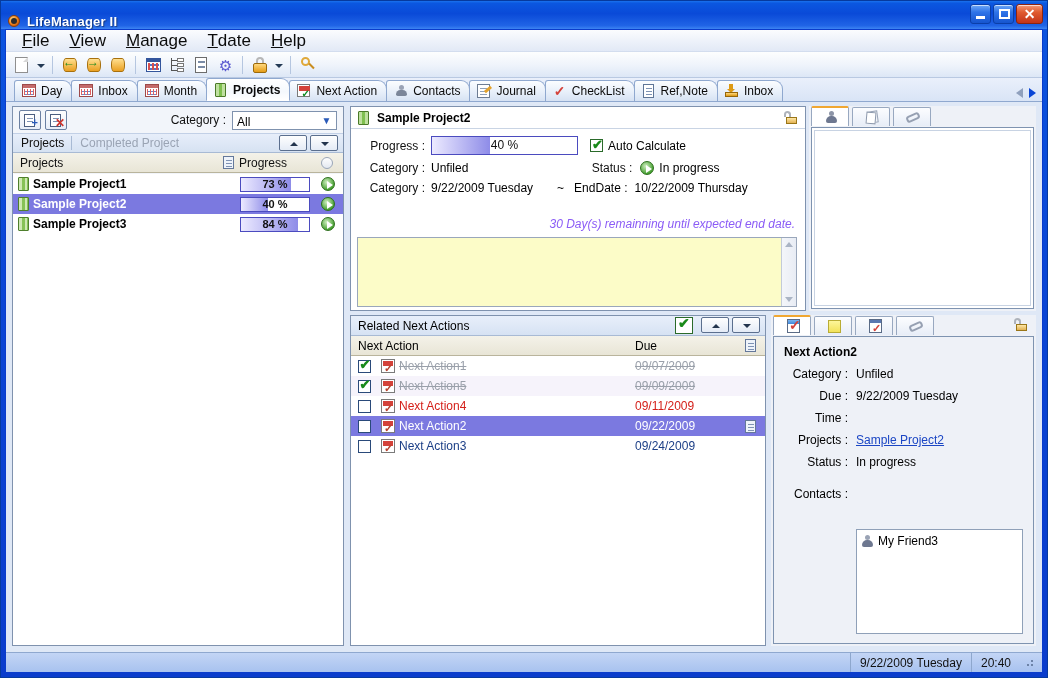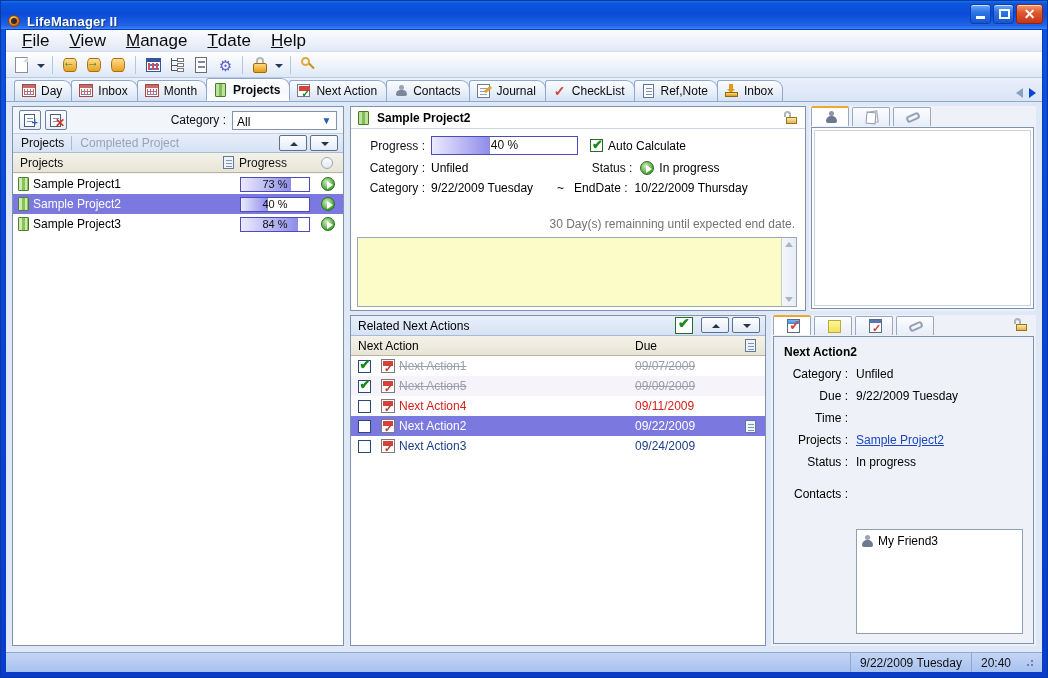--- a/index.html
+++ b/index.html
@@ -259,21 +259,21 @@
   #grid-head .c1 { flex:1; padding-left:7px; }
   #grid-head .c-doc { width:22px; display:flex; align-items:center; justify-content:center; }
   #grid-head .c2 { width:72px; }
   #grid-head .c3 { width:32px; display:flex; align-items:center; justify-content:center; }
   .docicon { width:11px; height:13px; background:#eef3fa; border:1px solid #64789a; position:relative; }
   .docicon i { position:absolute; left:2px; width:6px; height:1px; background:#7f93b4; display:block; }
   .circ-glyph { width:12px; height:12px; border-radius:50%; border:1px solid #9aa6b8;
                 background: linear-gradient(180deg,#fdfdfd,#e3e8f0); }
 
   #proj-rows { background:#fff; position:absolute; left:0; right:0; top:67px; bottom:0; }
-  .prow { height:20px; display:flex; align-items:center; font-size:12px; cursor:pointer; }
+  .prow { height:20px; display:flex; align-items:center; font-size:12px; cursor:pointer;font-weight:bold; }
   .prow.sel { background:#7b79e0; color:#fff; }
   .prow .pi { width:20px; display:flex; align-items:center; justify-content:center; }
   .book-ic { width:11px; height:14px;
         background: linear-gradient(90deg,#cfe8b4 0 3px,#86c255 3px 6px,#cfe8b4 6px 8px,#86c255 8px 11px);
         border:1px solid #4f7f2d; border-radius:1px; }
   .prow .pname { flex:1; }
   .prow .pbar { width:70px; height:15px; border:1px solid #4b4bbf; background:#fff;
         position:relative; margin-right:3px; }
   .prow .pbar .fill { position:absolute; left:0; top:0; bottom:0;
         background: linear-gradient(90deg,#eceaff 0%, #8e8ce8 100%); }
@@ -311,21 +311,21 @@
              position:relative; display:inline-block; vertical-align:middle; }
   .chk-box.on::after { content:"✔"; position:absolute; left:1px; top:-3px;
              color:#1a8a1a; font-size:13px; font-weight:bold; }
   #note-area { position:absolute; left:6px; right:8px; top:130px; height:70px;
              background:#fcfcc8; border:1px solid #9aa7bb; }
   #note-scroll { position:absolute; right:0; top:0; bottom:0; width:15px;
              background: linear-gradient(90deg,#f4f6fa,#e8ecf4); border-left:1px solid #c3cbd9; }
   .sc-arrow { position:absolute; left:3px; width:0; height:0; }
   .sc-arrow.up { top:4px; border-left:4px solid transparent;border-right:4px solid transparent;border-bottom:5px solid #aab4c4; }
   .sc-arrow.down { bottom:4px; border-left:4px solid transparent;border-right:4px solid transparent;border-top:5px solid #aab4c4; }
-  #days-left { position:absolute; right:10px; top:110px; font-size:12px; color:#737373; }
+  #days-left { position:absolute; right:10px; top:110px; font-size:12px; color:#8b5cf6;font-style:italic; }
 
   
   #right-top { left:803px; top:4px; right:6px; height:205px; background:#eef1f7;
                border:none; }
   .minitabs { height:20px; display:flex; align-items:flex-end; padding-left:2px; }
   .minitab { width:38px; height:19px; margin-right:3px; position:relative; cursor:pointer;
         background: linear-gradient(180deg,#fcfdff,#e7edf7);
         border:1px solid #98a8c0; border-bottom:none; border-radius:2px 2px 0 0; }
   .minitab.active { background:#fff; border-top:2px solid #f0a732; height:20px; }
   #rt-box { position:absolute; left:2px; right:2px; top:21px; bottom:2px;

